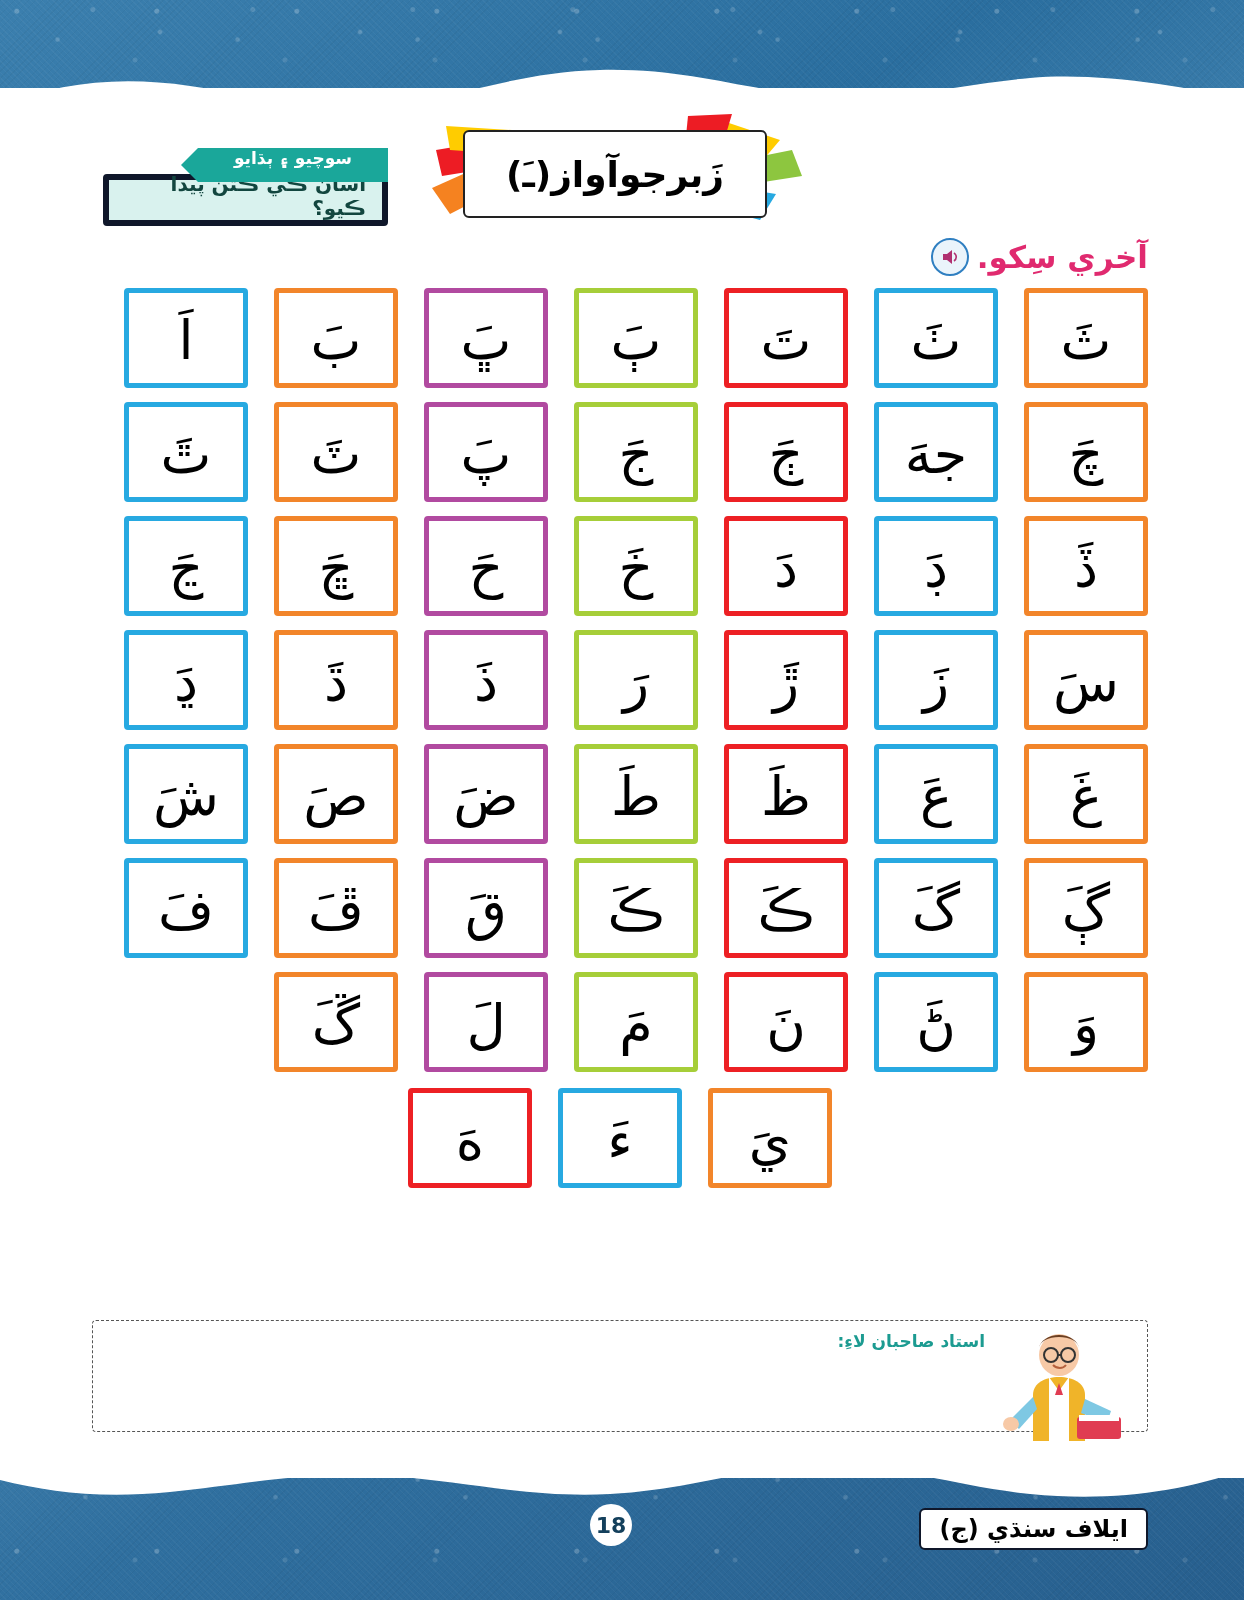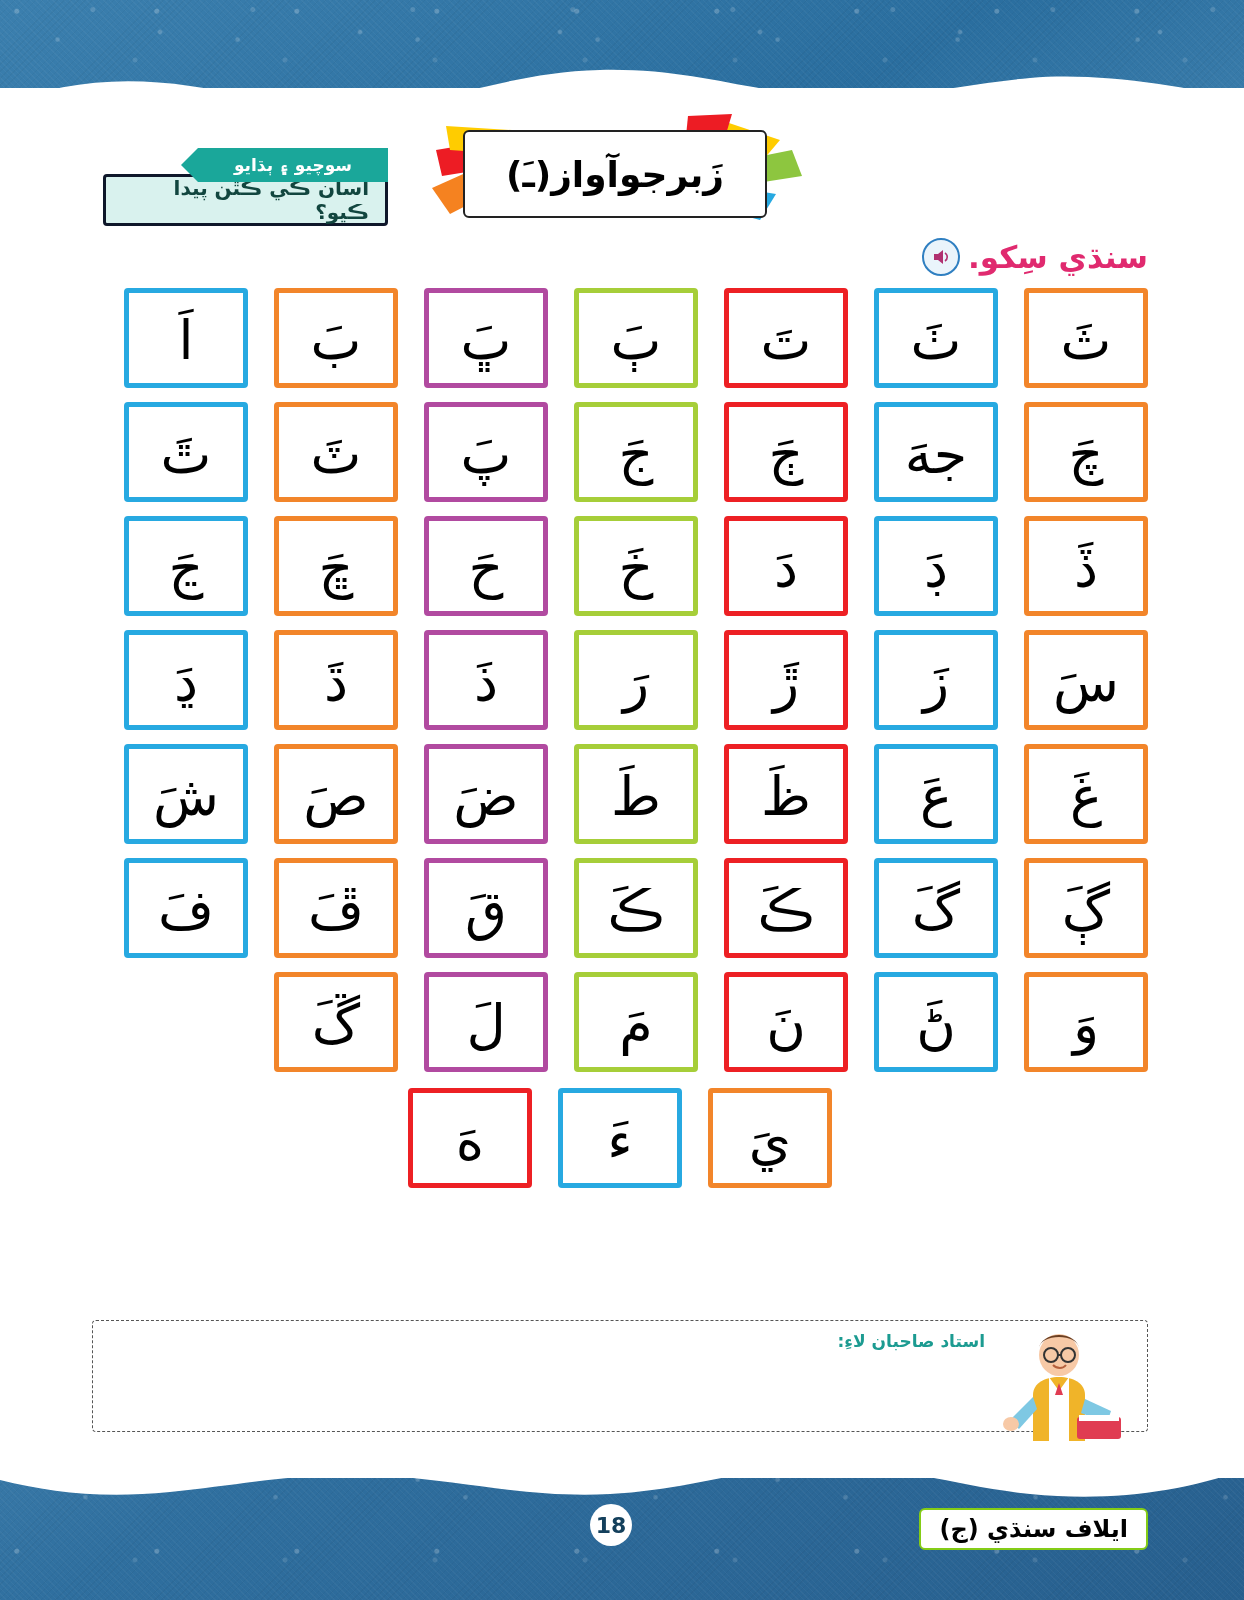--- a/index.html
+++ b/index.html
@@ -115,21 +115,21 @@
     height: 82px;
   }
   .flag-ribbon {
     position: absolute;
     right: 0;
     top: 0;
     width: 190px;
     height: 34px;
     background: #1aa79a;
     display: flex;
-    align-items: center;
+    align-items: flex-start;
     justify-content: center;
   }
   .flag-ribbon:after {
     content: "";
     position: absolute;
     left: -17px;
     top: 0;
     border-top: 17px solid transparent;
     border-bottom: 17px solid transparent;
     border-right: 17px solid #1aa79a;
@@ -140,24 +140,24 @@
     font-weight: bold;
     direction: rtl;
   }
   .flag-body {
     position: absolute;
     right: 0;
     top: 26px;
     width: 285px;
     height: 52px;
     background: #d9f2ee;
-    border: 3px solid #0f172a;
+    border: 6px solid #0f172a;
     border-radius: 4px;
     display: flex;
-    align-items: center;
+    align-items: flex-end;
     justify-content: flex-end;
     padding-left: 14px;
     padding-right: 16px;
     box-sizing: border-box;
   }
   .flag-body span {
     color: #12463f;
     font-size: 20px;
     font-weight: bold;
     direction: rtl;
@@ -286,21 +286,21 @@
     width: 132px;
     height: 116px;
   }
 
   
   .footer-left-box {
     position: absolute;
     right: 96px;
     top: 1508px;
     padding: 5px 18px;
-    border: 2px solid #84cc16;
+    border: 2px solid #0f172a;
     border-radius: 6px;
     background: #fff;
     font-size: 24px;
     font-weight: bold;
     color: #000;
     direction: rtl;
   }
   .page-badge {
     position: absolute;
     left: 590px;
@@ -351,21 +351,21 @@
 <div class="think-flag">
   <div class="flag-body">
     <span>اسان ڪي ڪٿن پيدا ڪيو؟</span>
   </div>
   <div class="flag-ribbon">
     <span>سوچيو ۽ ٻڌايو</span>
   </div>
 </div>
 
 <div class="read-line">
-  <span class="label">سنڌي سِکو.</span>
+  <span class="label">آخري سِکو.</span>
   <span class="speaker-icon">
     <svg width="22" height="22" viewBox="0 0 22 22">
       <path d="M4,8 L8,8 L13,4 L13,18 L8,14 L4,14 Z" fill="#b03070"></path>
       <path d="M15,7 C18,9 18,13 15,15" stroke="#b03070" stroke-width="1.6" fill="none"></path>
     </svg>
   </span>
 </div>
 
 <div class="grid" id="letters-grid">
     <div class="grid-row">

